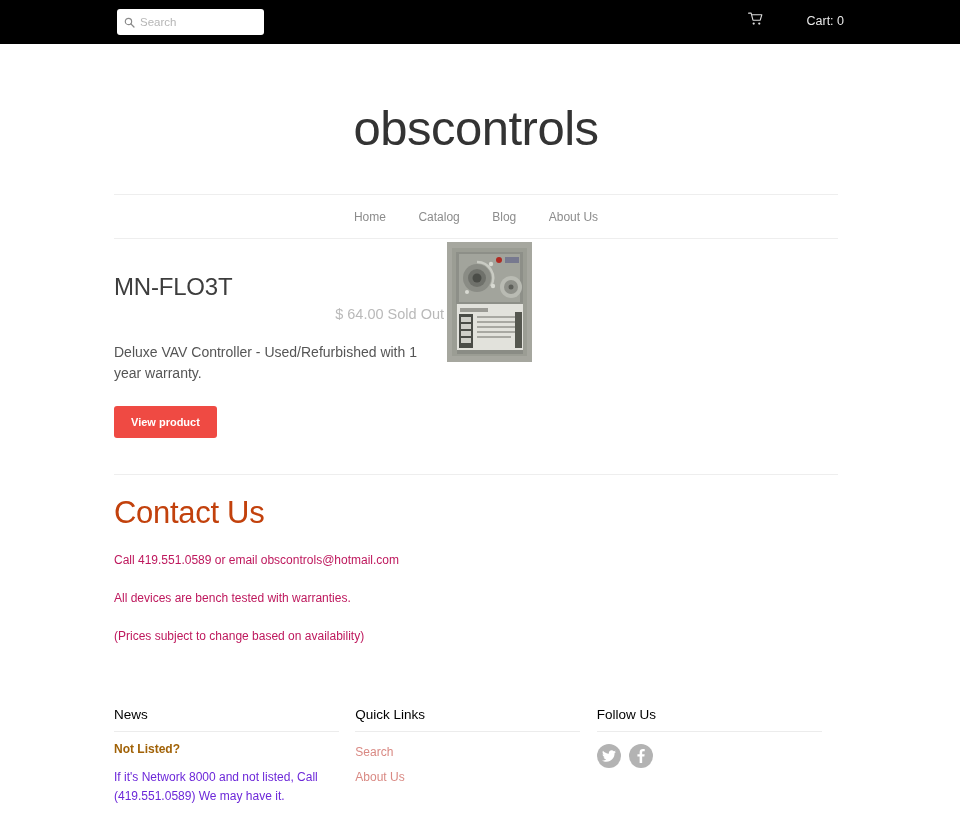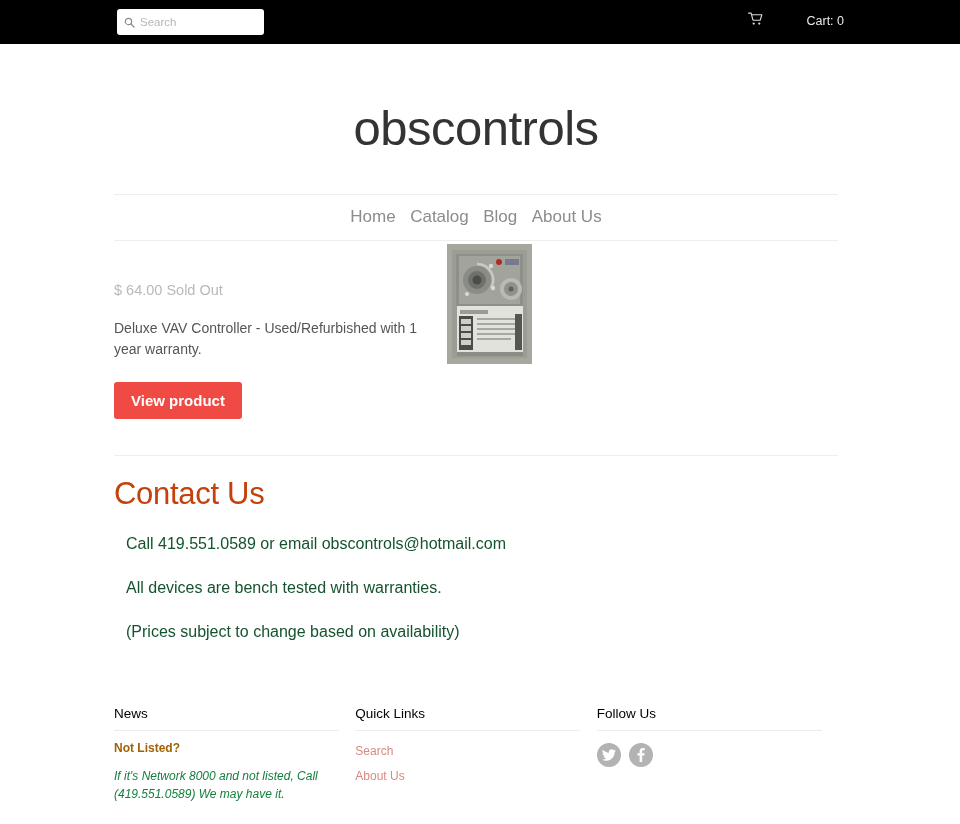--- a/index.html
+++ b/index.html
@@ -72,23 +72,23 @@
   .nav {
     margin-top: 38px;
     border-top: 1px solid #eeeeee;
     border-bottom: 1px solid #eeeeee;
     text-align: center;
     padding: 12px 0 13px 0;
   }
   .nav a {
     display: inline-block;
     color: #8c8c8c;
-    font-size: 17px;
+    font-size: 12px;
     text-decoration: none;
-    margin: 0 5px;
+    margin: 0 14px;
   }
 
   
   .product {
     display: flex;
     padding: 35px 0 0 0;
     position: relative;
     min-height: 145px;
   }
   .product-info { width: 330px; }
@@ -98,33 +98,34 @@
     color: #3d3d3d;
     margin: 0;
     letter-spacing: -0.2px;
     line-height: 1.1;
   }
   .product-price {
     font-size: 14.5px;
     color: #b9b9b9;
     margin: 6px 0 0 0;
     font-weight: 400;
+    text-align: right;
   }
   .product-desc {
     font-size: 14px;
     color: #555555;
     margin: 20px 0 0 0;
     line-height: 1.5;
   }
   .btn-view {
     display: inline-block;
     margin-top: 22px;
     background: #ef4a43;
     color: #ffffff;
-    font-size: 15px;
+    font-size: 11px;
     font-weight: bold;
     border: 0;
     border-radius: 3px;
     padding: 10px 17px;
     cursor: pointer;
     font-family: "Liberation Sans", sans-serif;
   }
   .product-image {
     position: absolute;
     left: 333px; top: 3px;
@@ -143,23 +144,23 @@
 
   
   .contact-title {
     font-size: 31px;
     font-weight: 400;
     color: #c2410c;
     margin: 20px 0 0 0;
     letter-spacing: -0.3px;
   }
   .contact-p {
-    font-size: 16px;
-    color: #14532d;
-    margin: 20px 0 0 12px;
+    font-size: 12px;
+    color: #be185d;
+    margin: 20px 0 0 0;
     line-height: 1.5;
   }
 
   
   .footer-cols {
     display: flex;
     margin-top: 62px;
   }
   .fcol { width: 248px; }
   .fcol + .fcol { margin-left: 0; }
@@ -173,24 +174,23 @@
     border-bottom: 1px solid #ececec;
   }
   .news-head {
     font-size: 12px;
     font-weight: bold;
     color: #a16207;
     margin: 10px 0 0 0;
   }
   .news-body {
     font-size: 12px;
-    color: #15803d;
+    color: #6d28d9;
     margin: 12px 0 0 0;
     line-height: 1.55;
-    font-style: italic;
   }
   .fcol ul { list-style: none; margin: 10px 0 0 0; padding: 0; }
   .fcol ul li { margin-bottom: 7px; }
   .fcol ul li a {
     font-size: 12px;
     color: #d98983;
     text-decoration: none;
   }
   .social { margin-top: 12px; display: flex; gap: 8px; }
   .social-ic {
@@ -234,20 +234,21 @@
 
     <nav class="nav">
       <a href="#">Home</a>
       <a href="#">Catalog</a>
       <a href="#">Blog</a>
       <a href="#">About Us</a>
     </nav>
 
     <div class="product">
       <div class="product-info">
+        <h2 class="product-title">MN-FLO3T</h2>
         <div class="product-price">$ 64.00 Sold Out</div>
         <p class="product-desc">Deluxe VAV Controller - Used/Refurbished with 1 year warranty.</p>
         <button class="btn-view">View product</button>
       </div>
 
       <div class="product-image">
         <svg width="85" height="120" viewBox="0 0 85 120">
           <rect x="0" y="0" width="85" height="120" fill="#a6a79f"></rect>
           <rect x="5" y="6" width="75" height="108" fill="#9b9d94"></rect>
 

